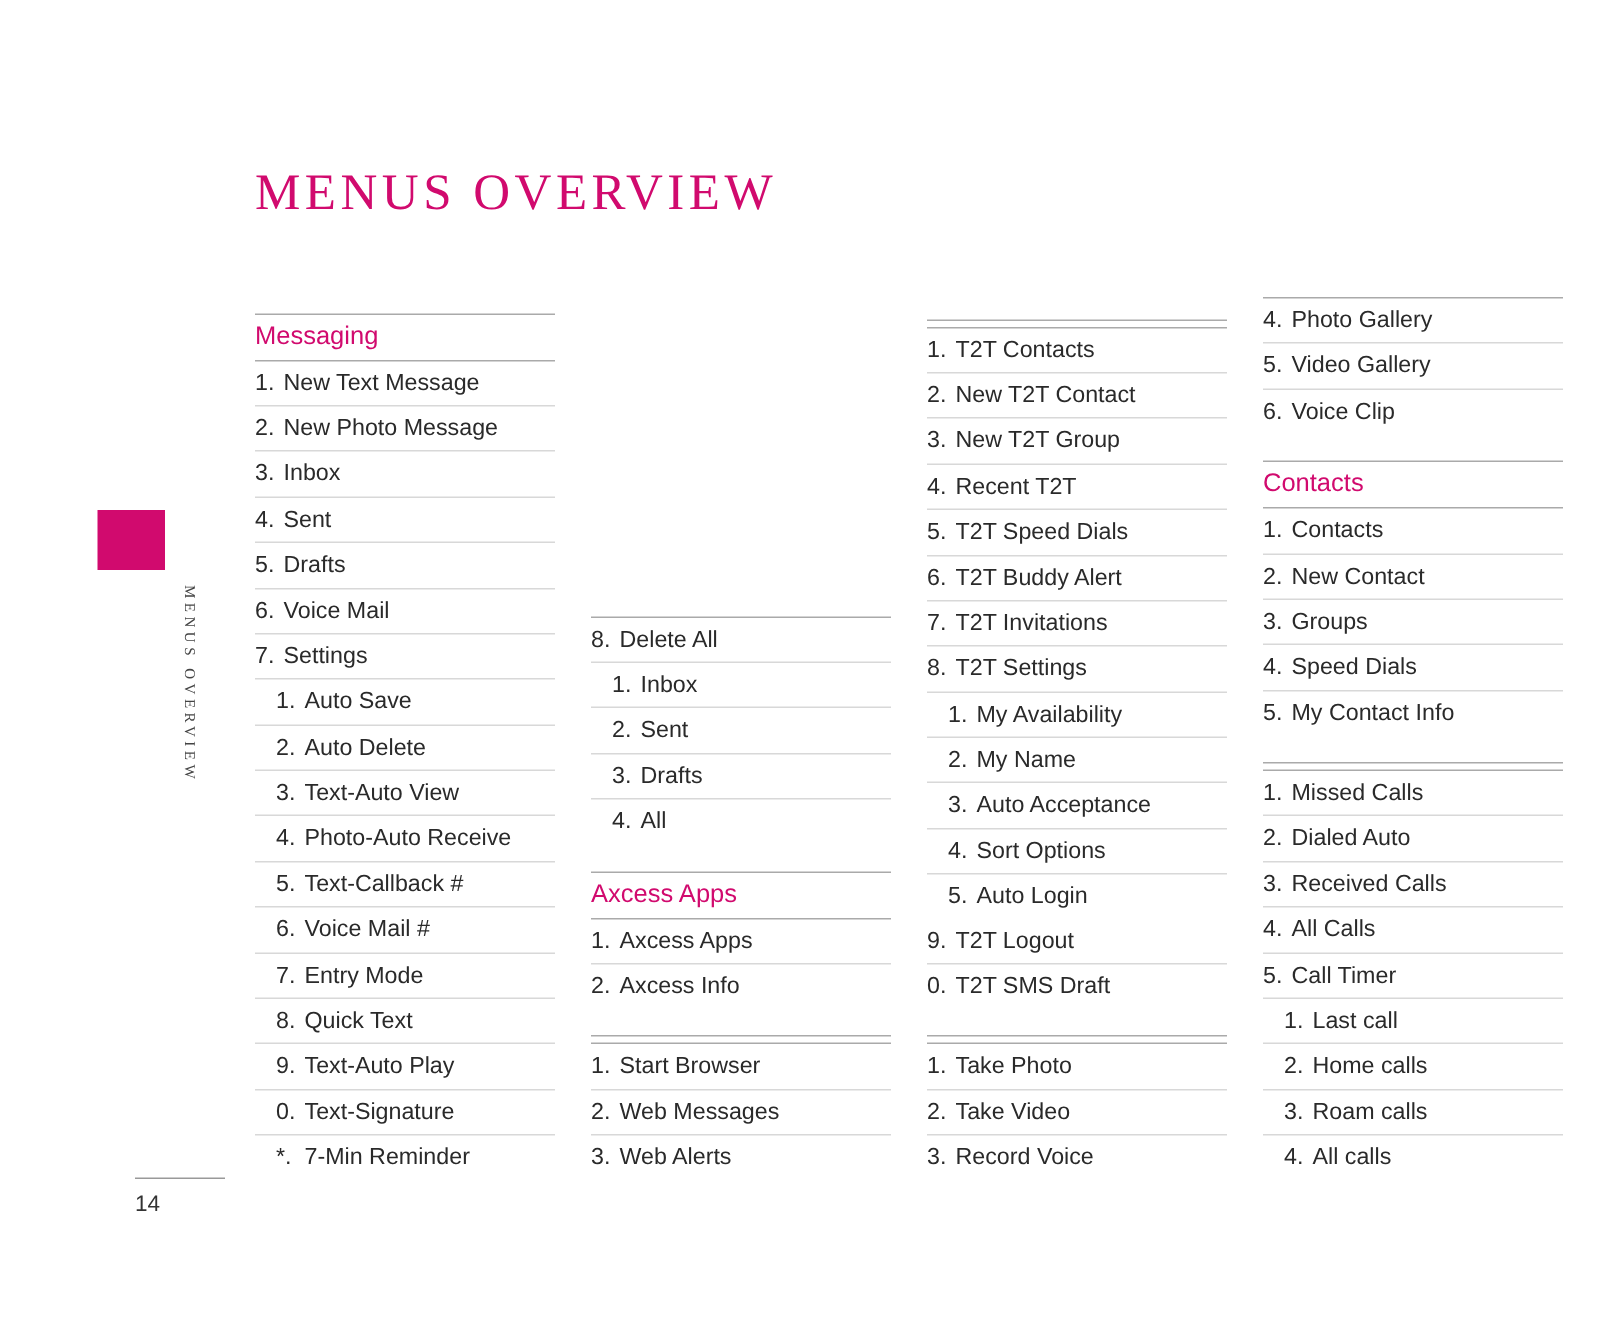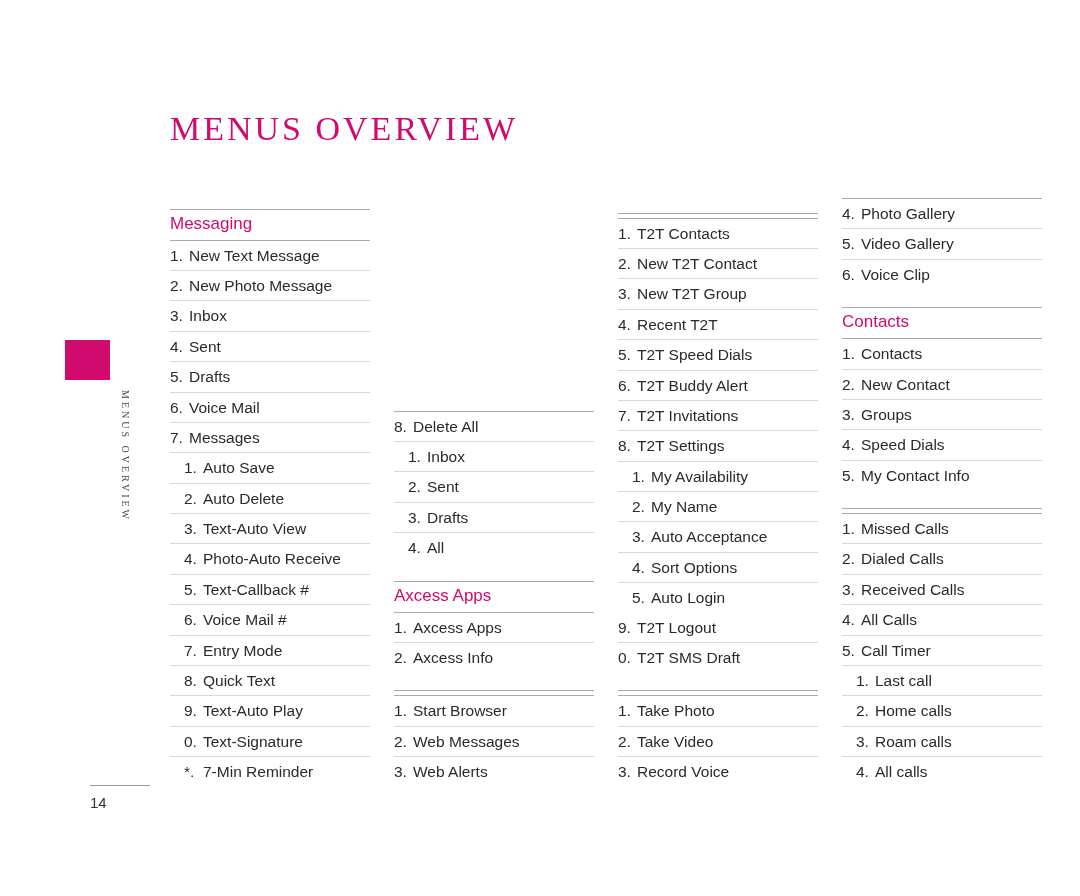--- a/index.html
+++ b/index.html
@@ -140,21 +140,21 @@
             <div class="item-row">
               <span class="item-num">5.</span>
               <span>Drafts</span>
             </div>
             <div class="item-row">
               <span class="item-num">6.</span>
               <span>Voice Mail</span>
             </div>
             <div class="item-row">
               <span class="item-num">7.</span>
-              <span>Messages</span>
+              <span>Settings</span>
             </div>
             <div class="sub">
               <div class="item-row">
                 <span class="item-num">1.</span>
                 <span>Auto Save</span>
               </div>
               <div class="item-row">
                 <span class="item-num">2.</span>
                 <span>Auto Delete</span>
               </div>
@@ -388,21 +388,21 @@
         </div>
         <div class="section">
           <div class="bar"></div>
           <div class="items">
             <div class="item-row">
               <span class="item-num">1.</span>
               <span>Missed Calls</span>
             </div>
             <div class="item-row">
               <span class="item-num">2.</span>
-              <span>Dialed Calls</span>
+              <span>Dialed Auto</span>
             </div>
             <div class="item-row">
               <span class="item-num">3.</span>
               <span>Received Calls</span>
             </div>
             <div class="item-row">
               <span class="item-num">4.</span>
               <span>All Calls</span>
             </div>
             <div class="item-row">

